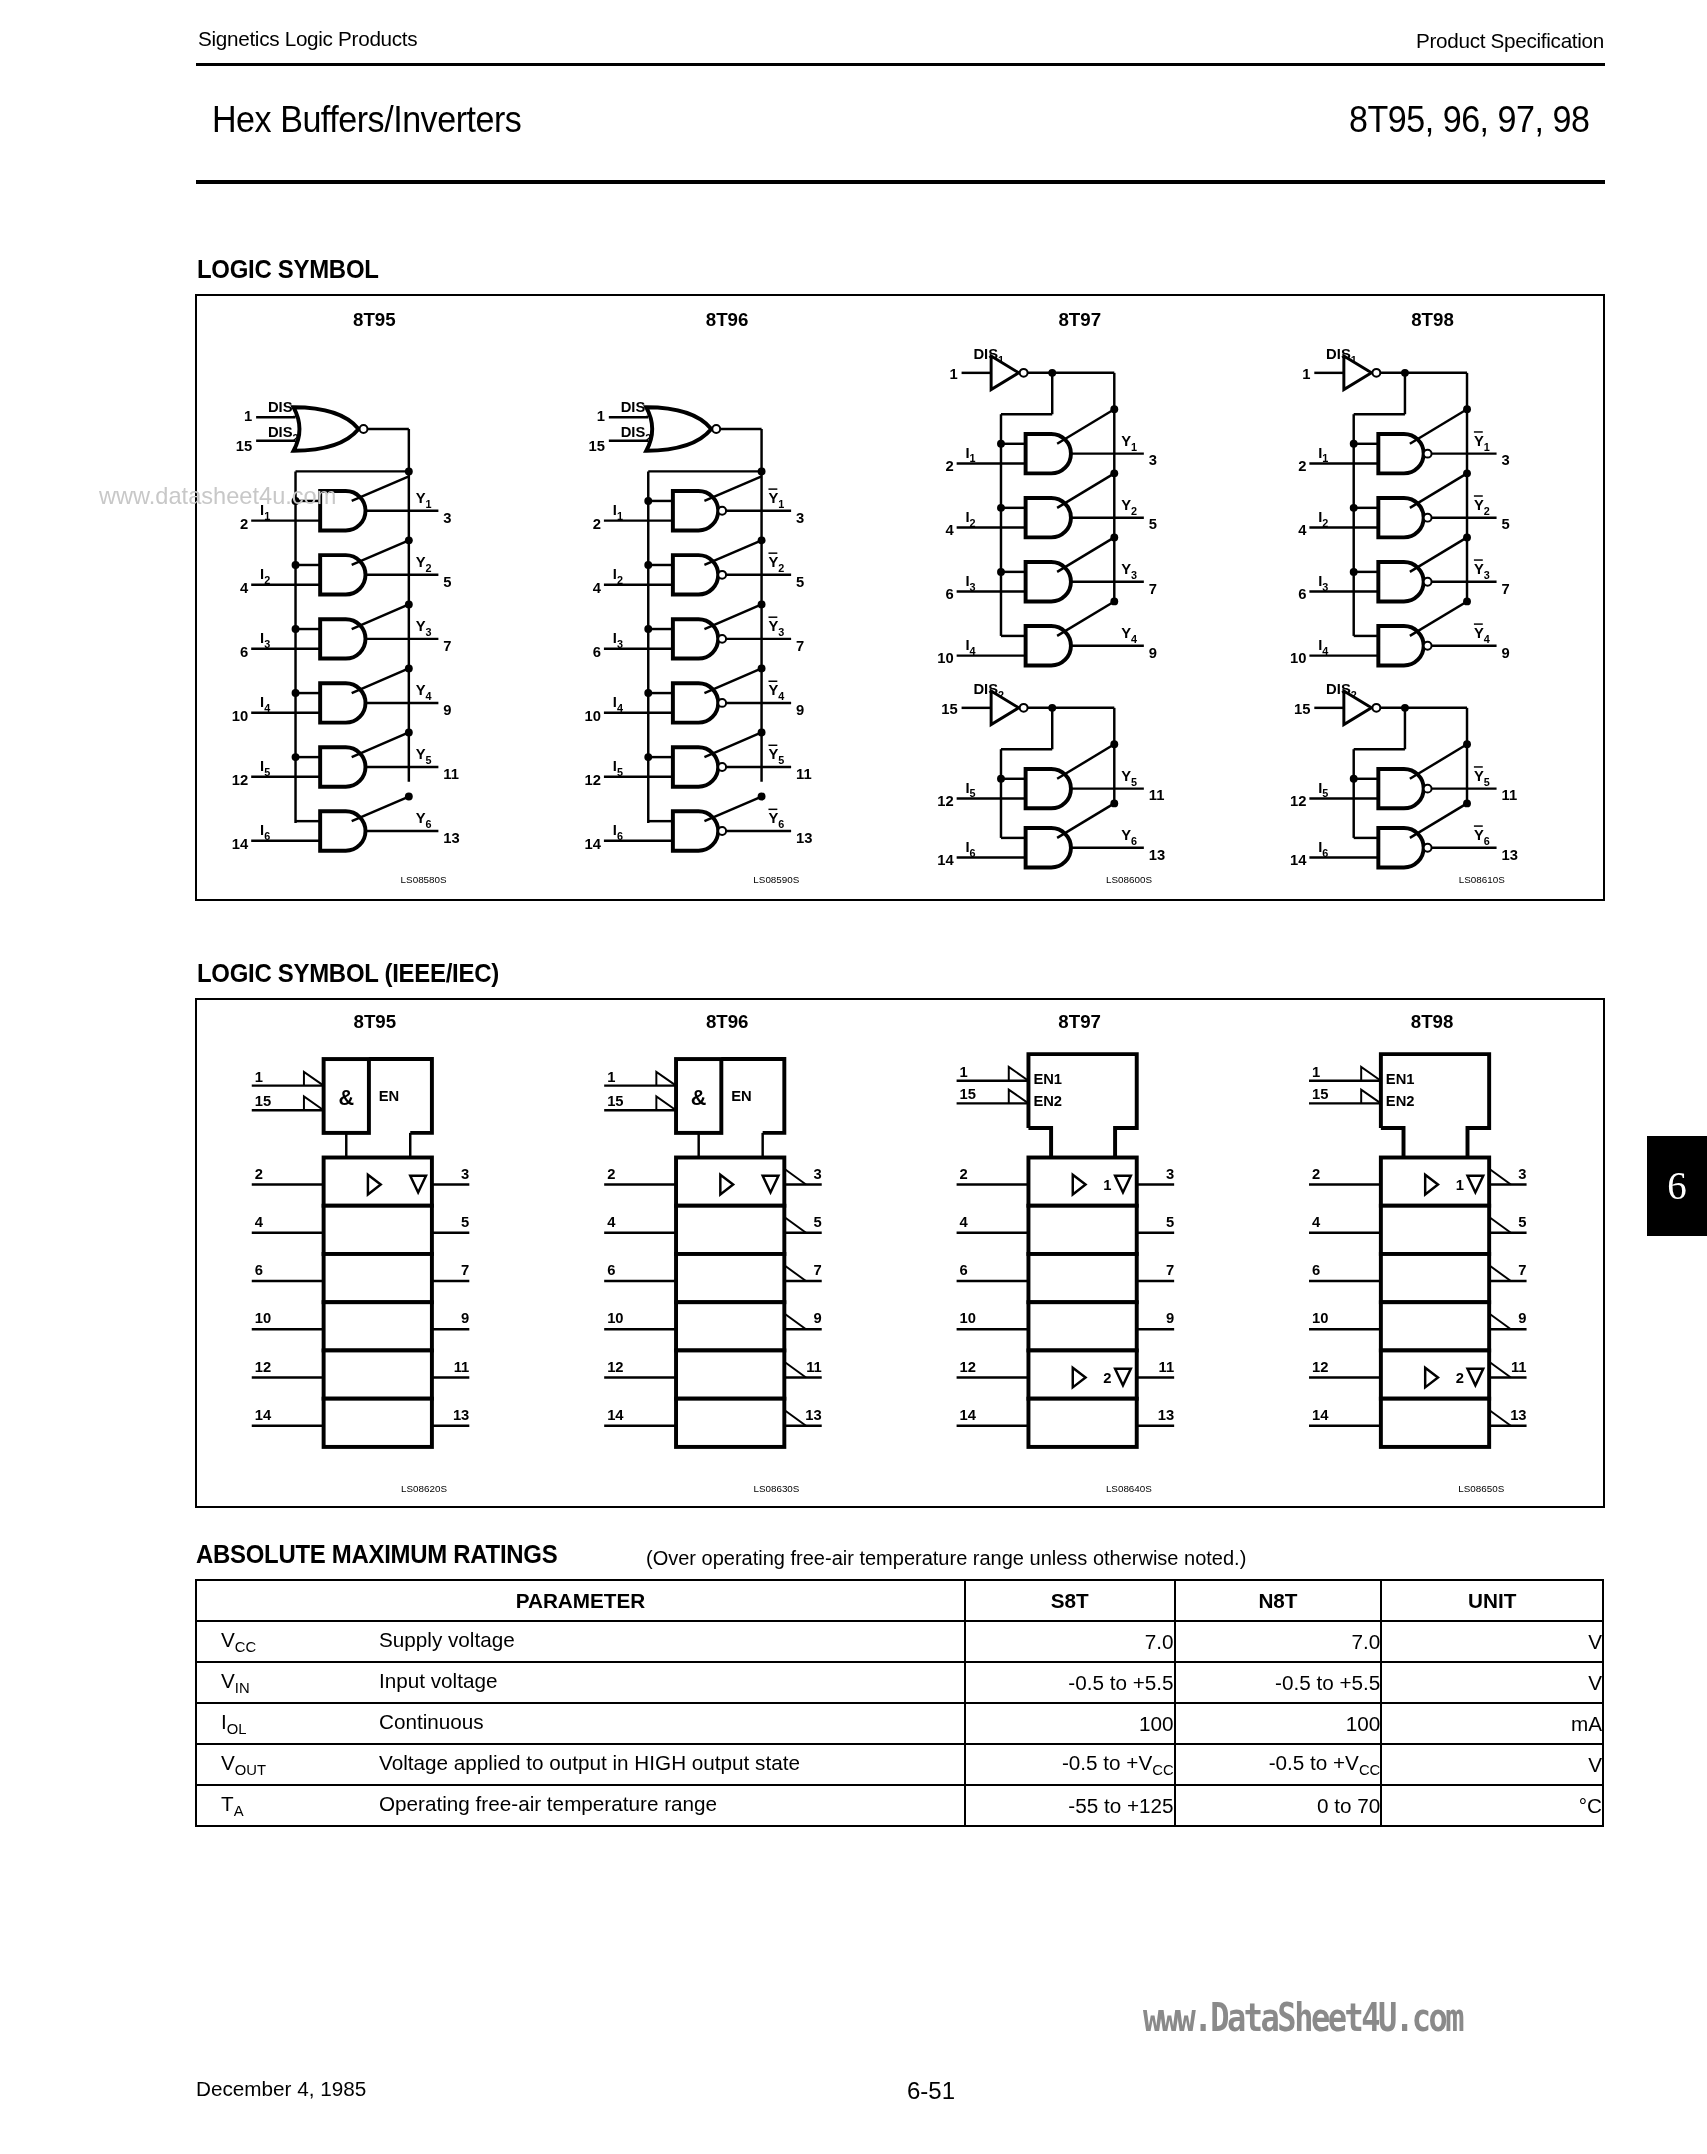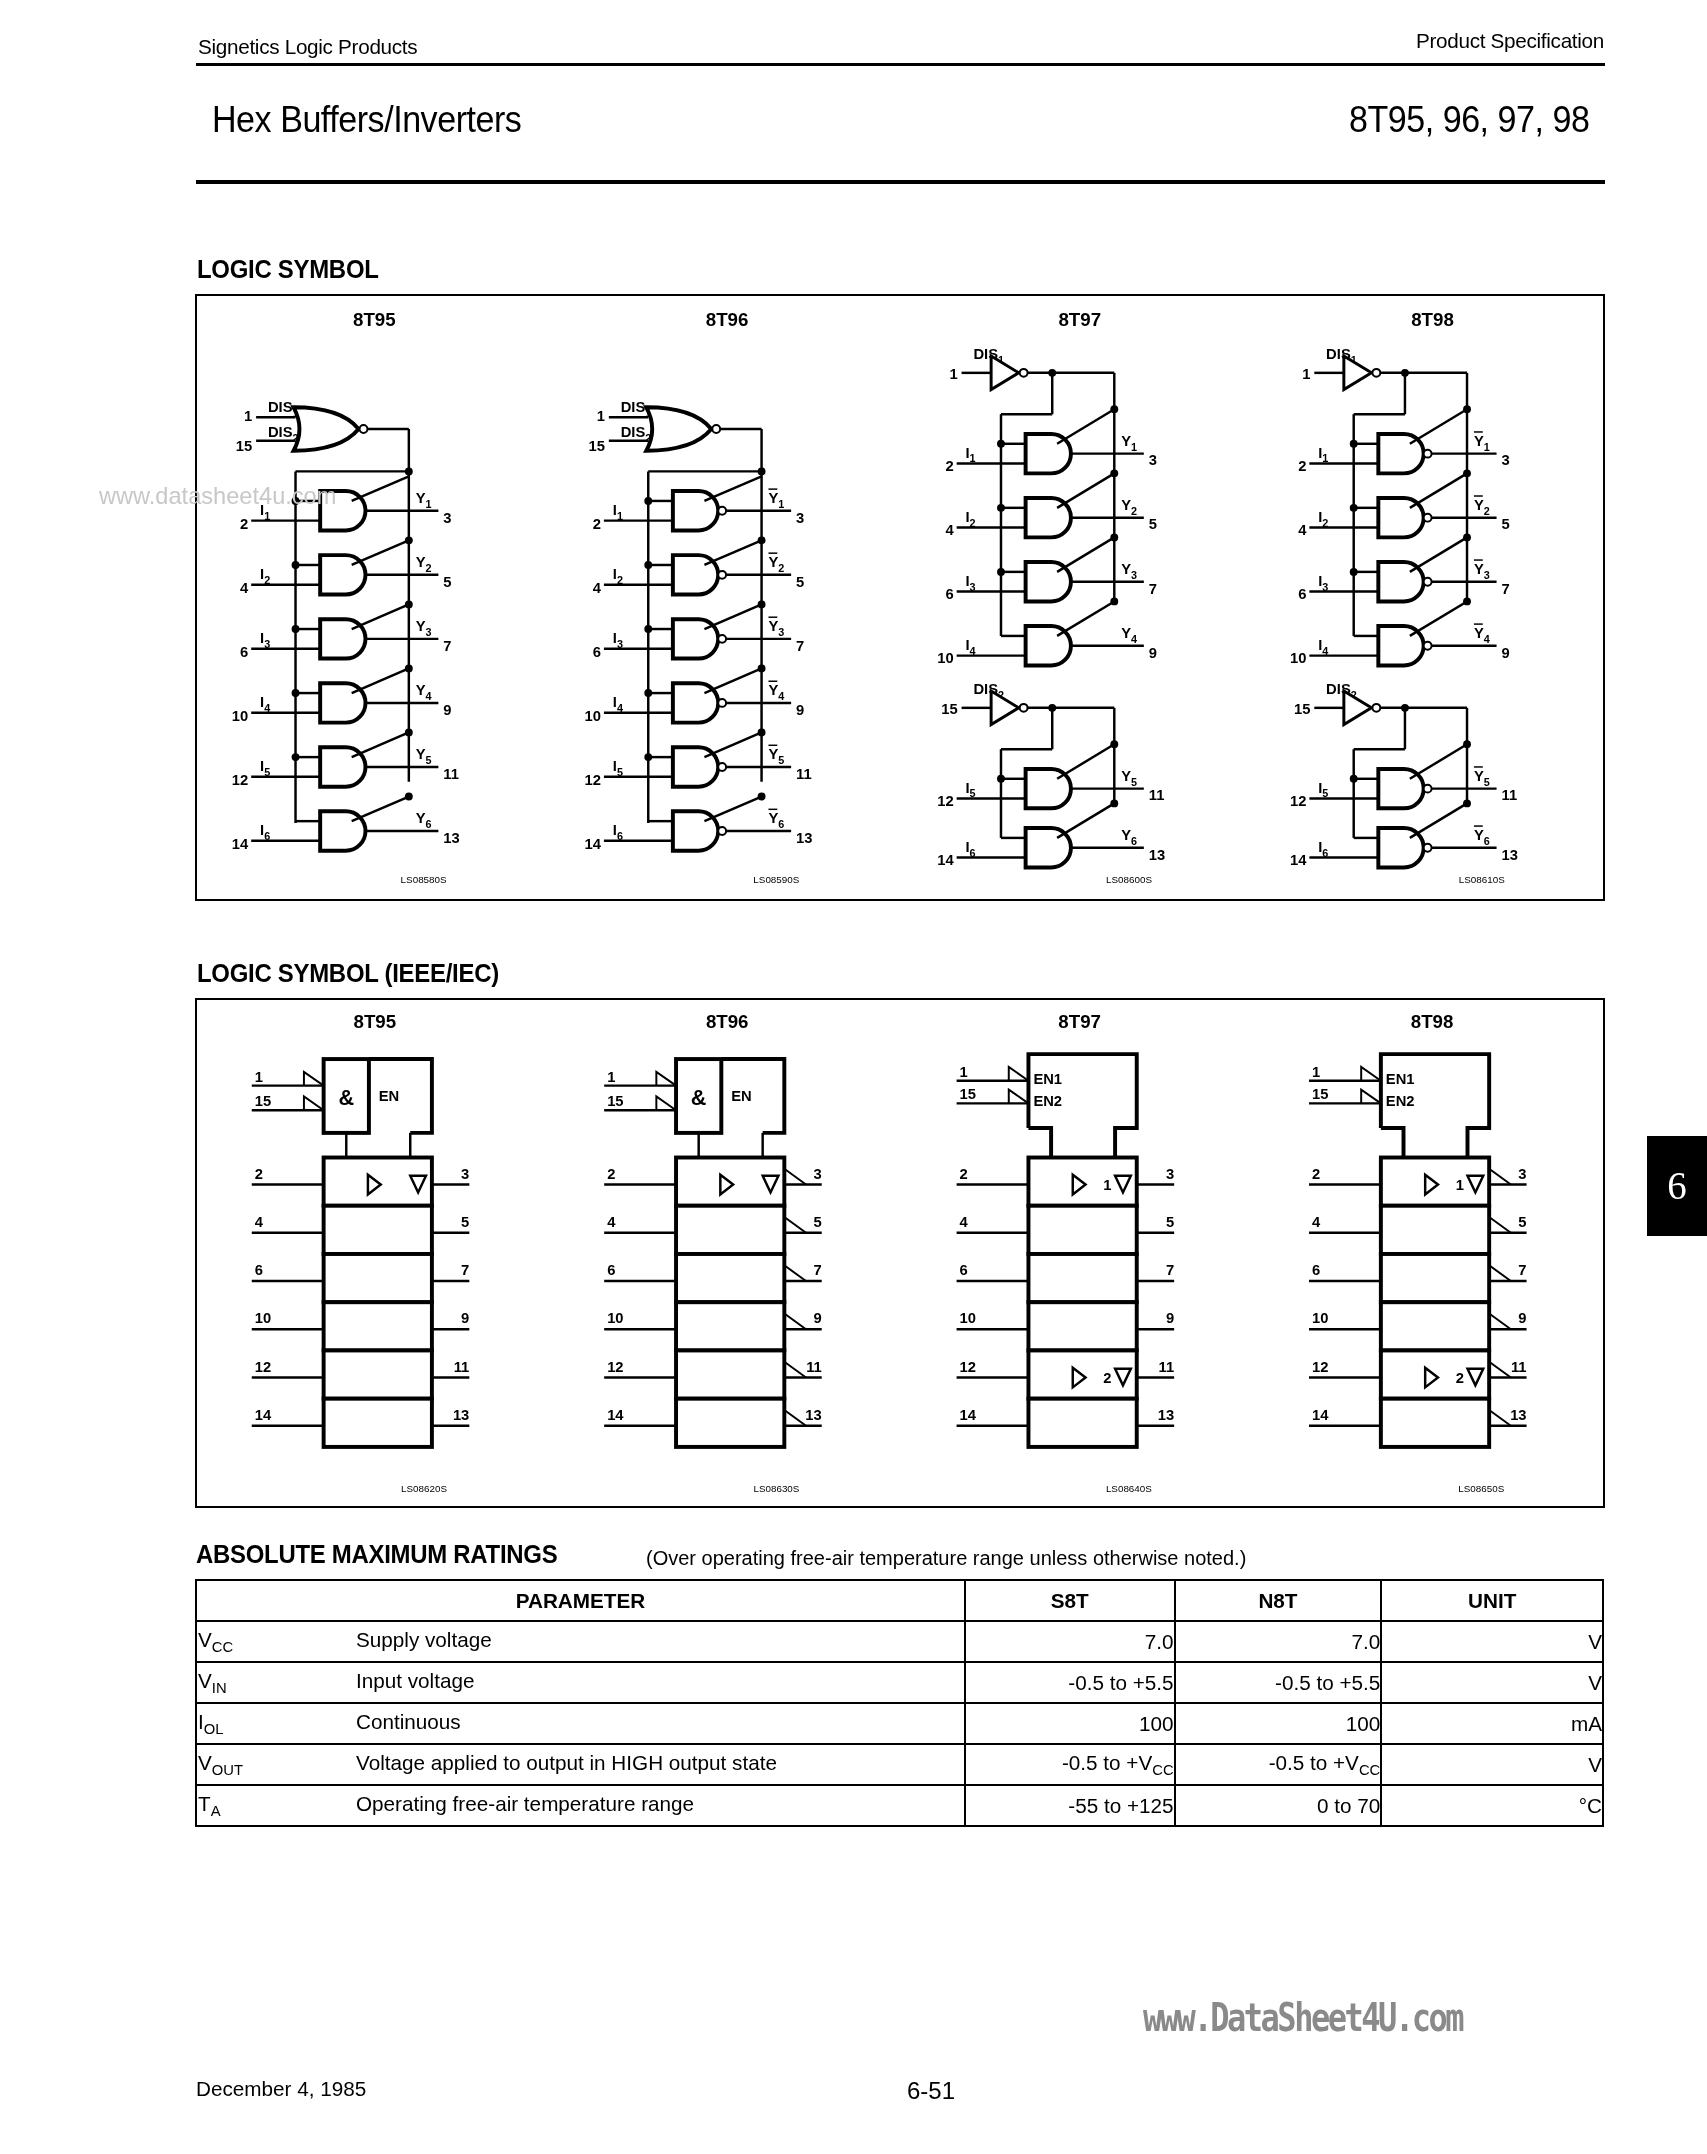--- a/index.html
+++ b/index.html
@@ -11,32 +11,32 @@
   .title-r { font-size: 37px; letter-spacing: -0.5px; transform: scaleX(0.92); transform-origin: right top; }
   .rule { position: absolute; background: #000; }
   .section-h { font-size: 26.6px; font-weight: bold; letter-spacing: -0.3px; transform: scaleX(0.9); transform-origin: left top; }
   .section-sub { font-size: 20px; font-weight: normal; }
   .box { position: absolute; border: 2.5px solid #000; box-sizing: border-box; }
   svg text { font-family: "Liberation Sans", "DejaVu Sans", sans-serif; }
   table.ratings { position: absolute; left: 195px; top: 1579px; width: 1409px; border-collapse: collapse; font-size: 20.7px; }
   table.ratings td, table.ratings th { border: 2.5px solid #000; height: 39px; padding: 0; margin-left: 40px; }
   table.ratings th { font-weight: bold; text-align: center; font-size: 20.7px; }
   table.ratings td.c { text-align: right; }
-  .sym { display: inline-block; width: 158px; padding-left: 1px; }
+  .sym { display: inline-block; width: 158px; padding-left: 24px; }
   .sub { font-size: 14.8px; vertical-align: -4.9px; }
   .tab6 { position: absolute; left: 1647px; top: 1136px; width: 60px; height: 100px; background: #000; color: #fff;
           font-family: "Liberation Serif", "DejaVu Serif", serif; font-size: 39px; text-align: center; line-height: 100px; }
   .wm1 { color: #c8c8c8; font-size: 23.6px; }
   .wm2 { color: #8a8a8a; font-size: 39px; font-family: "DejaVu Sans Mono", "Liberation Mono", monospace; font-weight: bold; letter-spacing: -3px; transform: scaleX(0.82); transform-origin: left top; }
   .footer { font-size: 20.7px; }
 </style>
 </head>
 <body>
 
-<div class="abs hdr-small" style="left:198px; top:26.6px;margin-top:8px;">Signetics Logic Products</div>
+<div class="abs hdr-small" style="left:198px; top:26.6px;">Signetics Logic Products</div>
 <div class="abs hdr-small" style="right:103px; top:28.6px;">Product Specification</div>
 <div class="rule" style="left:196px; top:63px; width:1409px; height:3px;"></div>
 <div class="abs title" style="left:212px; top:99px;">Hex Buffers/Inverters</div>
 <div class="abs title-r" style="right:118px; top:99px;">8T95, 96, 97, 98</div>
 <div class="rule" style="left:196px; top:180px; width:1409px; height:3.9px;"></div>
 
 <div class="tab6">6</div>
 
 <div class="abs section-h" style="left:197px; top:254px;">LOGIC SYMBOL</div>
 <div class="box" style="left:195px; top:294px; width:1410px; height:607px;">

